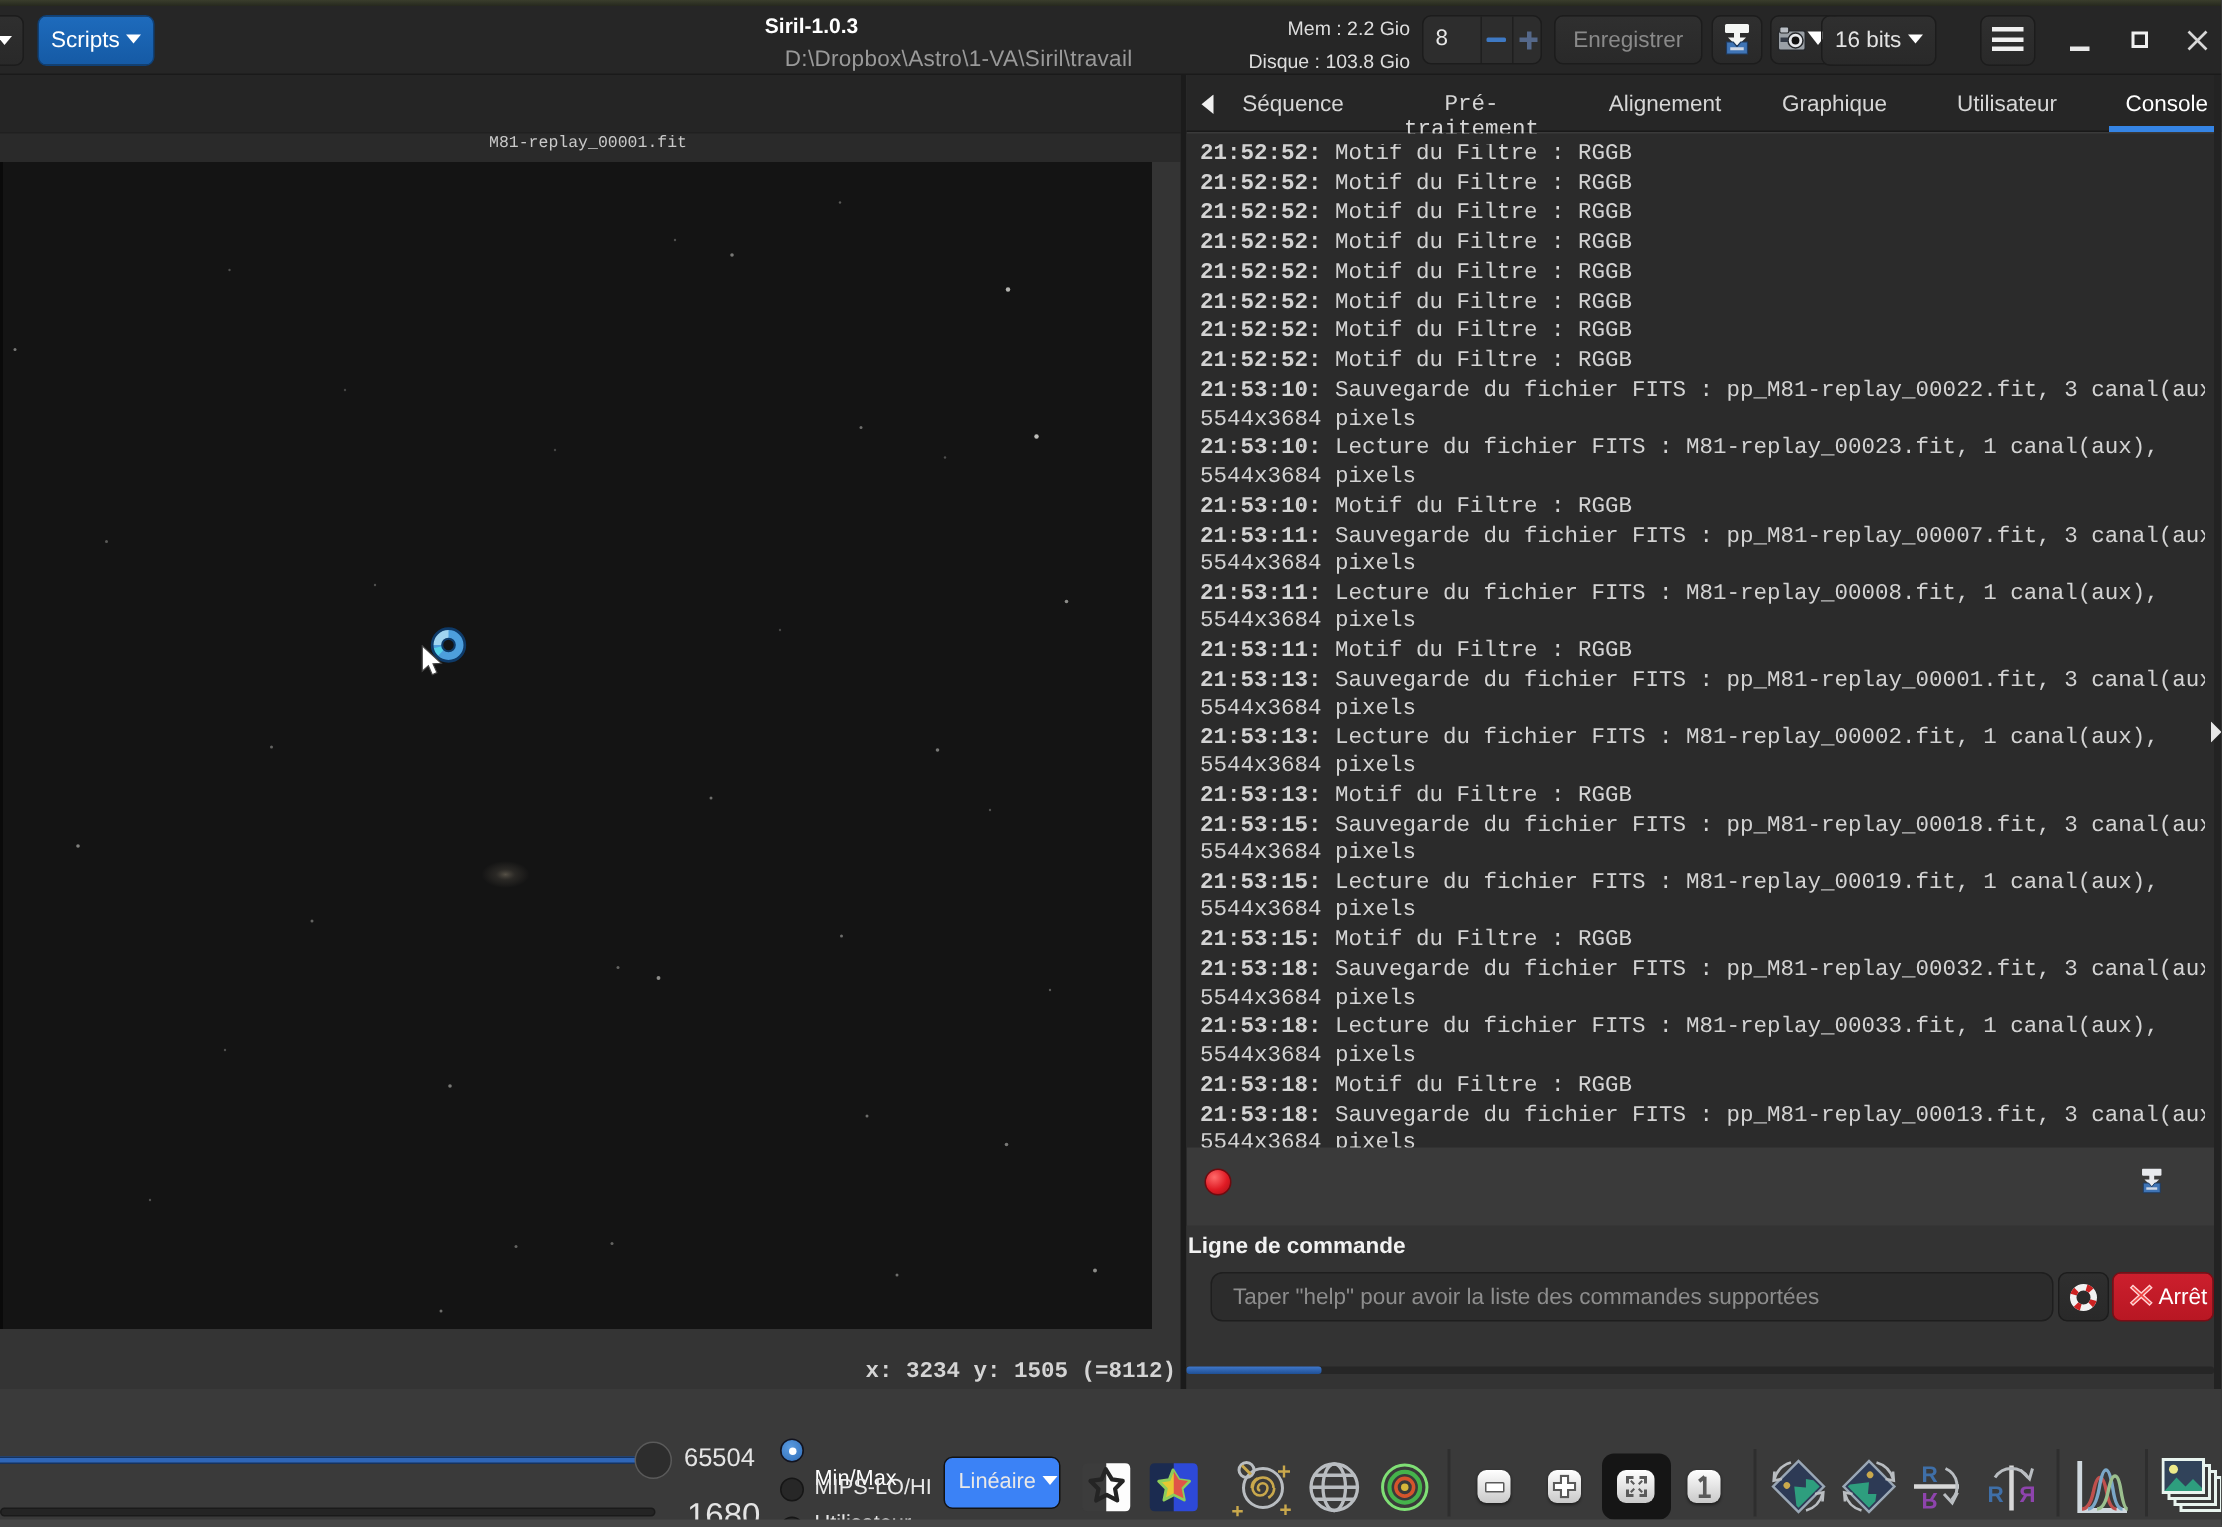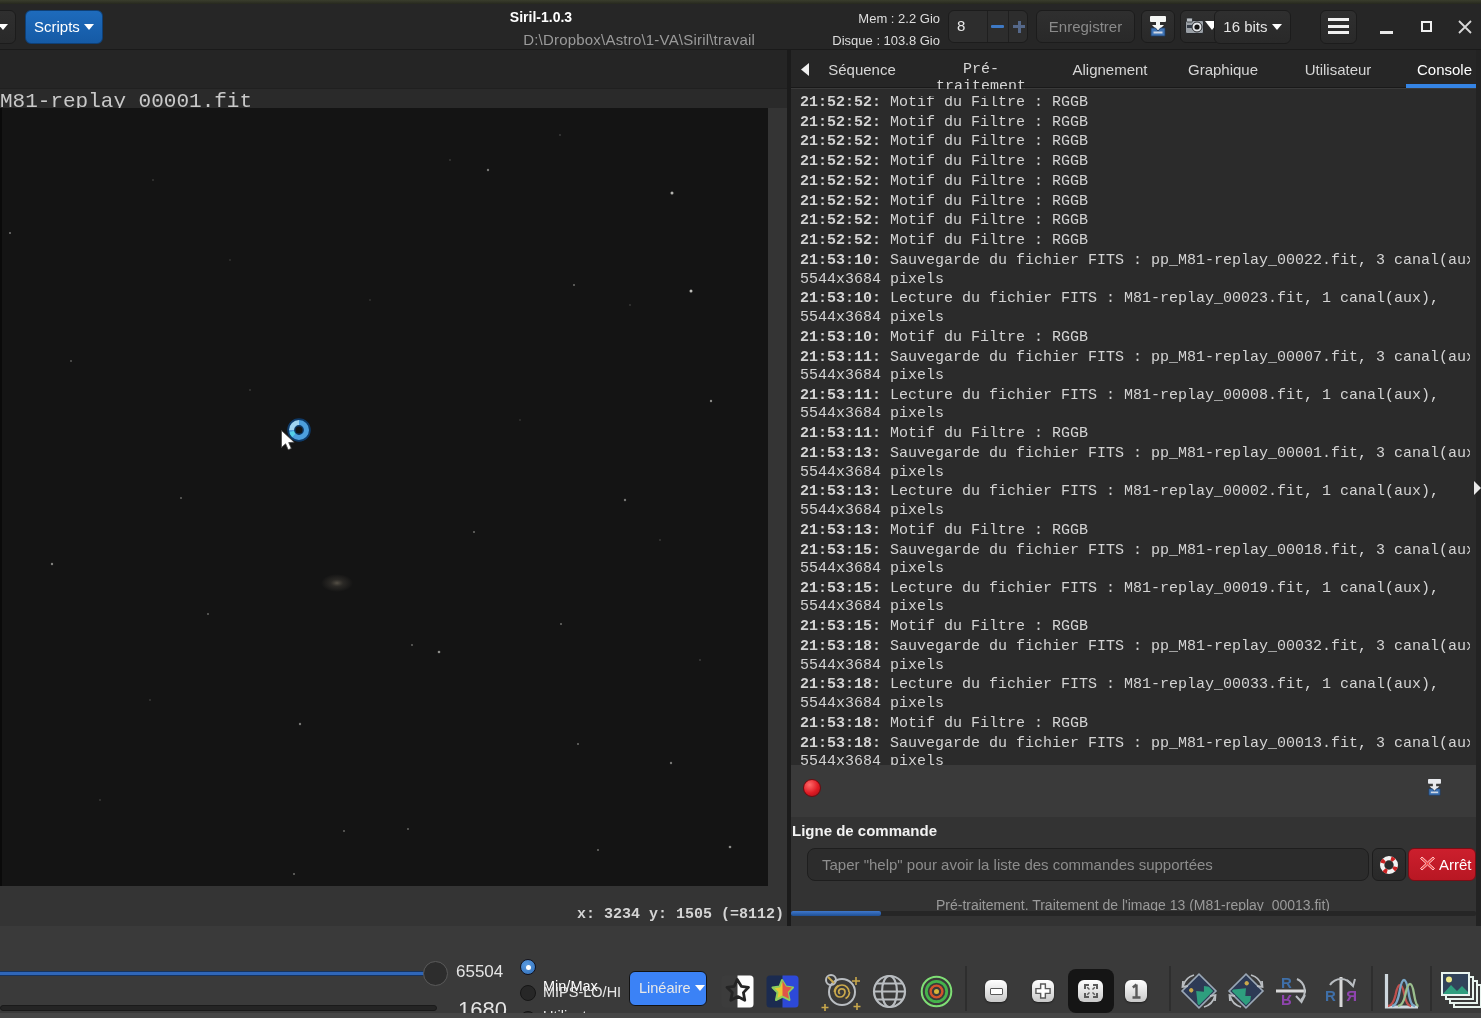--- a/index.html
+++ b/index.html
@@ -67,21 +67,21 @@
   <div class="abs" style="left:1328px;top:31px;width:21px;height:3.2px;background:#f0f0f0;"></div>
 
   <div class="abs" style="left:1380px;top:31px;width:13px;height:2.5px;background:#e8e8e8;"></div>
   <div class="abs" style="left:1421px;top:21px;width:11px;height:11px;border:2px solid #f0f0f0;"></div>
   <svg class="abs" style="left:1457px;top:19px;" width="16" height="16" viewBox="0 0 16 16">
       <path d="M2 2 L14 14 M14 2 L2 14" stroke="#d8d8d8" stroke-width="1.8"></path>
     </svg>
 
   <div class="abs" style="left:0;top:50px;width:787px;height:38px;background:#252525;"></div>
   <div class="abs" style="left:0;top:88px;width:787px;height:20px;background:#2a2a2a;border-top:1px solid #202020;"></div>
-  <div class="abs mono" style="left:0;top:90px;width:784px;text-align:left;color:#c9c9c9;font-size:21px;">M81-replay_00001.fit</div>
+  <div class="abs mono" style="left:0;top:90px;width:784px;text-align:center;color:#c9c9c9;font-size:11px;">M81-replay_00001.fit</div>
 
   <div class="abs" style="left:0;top:108px;width:787px;height:818px;background:#343434;"></div>
   <div class="abs" style="left:0;top:108px;width:2px;height:778px;background:#0a0a0a;"></div>
   <div class="abs" style="left:2px;top:108px;width:766px;height:778px;background:#141414;" id="canvas"></div>
   <div class="abs mono" style="left:400px;top:906px;width:384px;text-align:right;color:#d4d4d4;font-size:15px;font-weight:bold;letter-spacing:0;">x: 3234 y: 1505 (=8112)</div>
 
   <div class="abs" style="left:787px;top:50px;width:4px;height:876px;background:#1b1b1b;"></div>
 
   <div class="abs" style="left:791px;top:50px;width:690px;height:38px;background:#262626;border-bottom:1px solid #191919;"></div>
   <svg class="abs" style="left:800px;top:63px;" width="10" height="13" viewBox="0 0 10 13">
@@ -130,21 +130,20 @@
     <circle cx="10" cy="10" r="7.6" fill="none" stroke="#cc2222" stroke-width="4.8" stroke-dasharray="4 7.95" stroke-dashoffset="-2"></circle>
     <circle cx="10" cy="10" r="3.6" fill="#2b2b2b"></circle>
   </svg>
 
   <div class="abs" style="left:1408px;top:848px;width:68px;height:33px;background:linear-gradient(#cc1f2d,#b81723);border:1px solid #7a0d15;border-radius:6px;"></div>
   <svg class="abs" style="left:1419px;top:855px;" width="17" height="17" viewBox="0 0 17 17">
       <path d="M3 2 L8.5 7 L14 2 L15.5 3.5 L10 8.5 L15.5 13.5 L14 15 L8.5 10 L3 15 L1.5 13.5 L7 8.5 L1.5 3.5 Z" fill="#ef4545" stroke="#ffd6d6" stroke-width="0.9"></path>
     </svg>
   <div class="abs" style="left:1439px;top:856px;color:#ffffff;font-size:15px;">Arrêt</div>
 
-  <div class="abs" style="left:791px;top:897px;width:684px;text-align:center;color:#9a9a9a;font-size:14px;">Pré-traitement. Traitement de l'image 13 (M81-replay_00013.fit)</div>
   <div class="abs" style="left:791px;top:911px;width:685px;height:5px;background:#262626;border-radius:2px;"></div>
   <div class="abs" style="left:791px;top:911px;width:90px;height:5px;background:linear-gradient(#3f78cc,#1f4f94);border-radius:2px;"></div>
 
   <div class="abs" style="left:1476px;top:50px;width:5px;height:876px;background:#232323;"></div>
   <svg class="abs" style="left:1474px;top:481px;" width="7" height="14" viewBox="0 0 7 14">
       <path d="M0 0 L7 7 L0 14 Z" fill="#e8e8e8"></path>
     </svg>
 
   <svg class="abs" style="left:2px;top:108px;" width="766" height="778" viewBox="0 0 766 778" id="stars">
       <defs>

